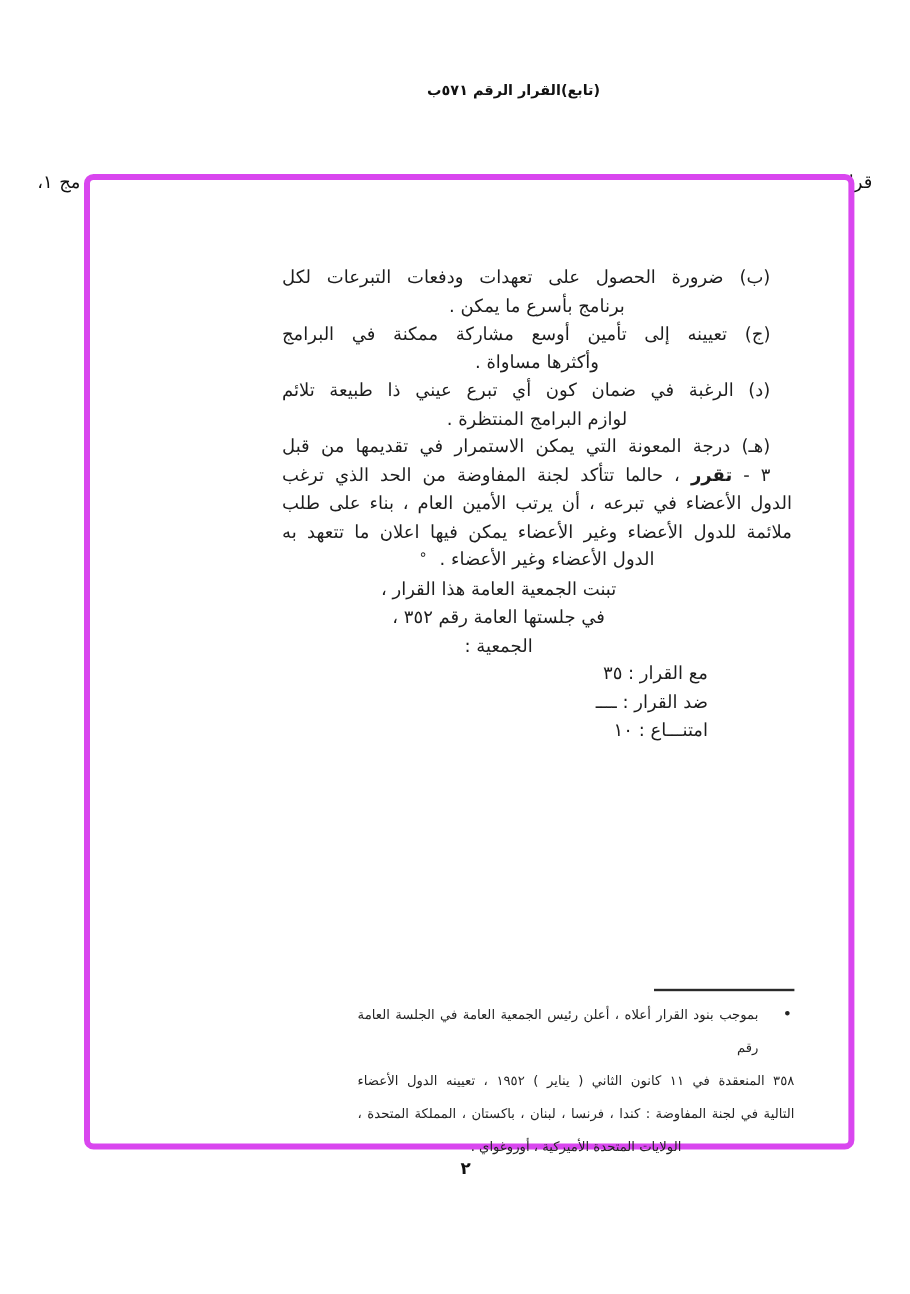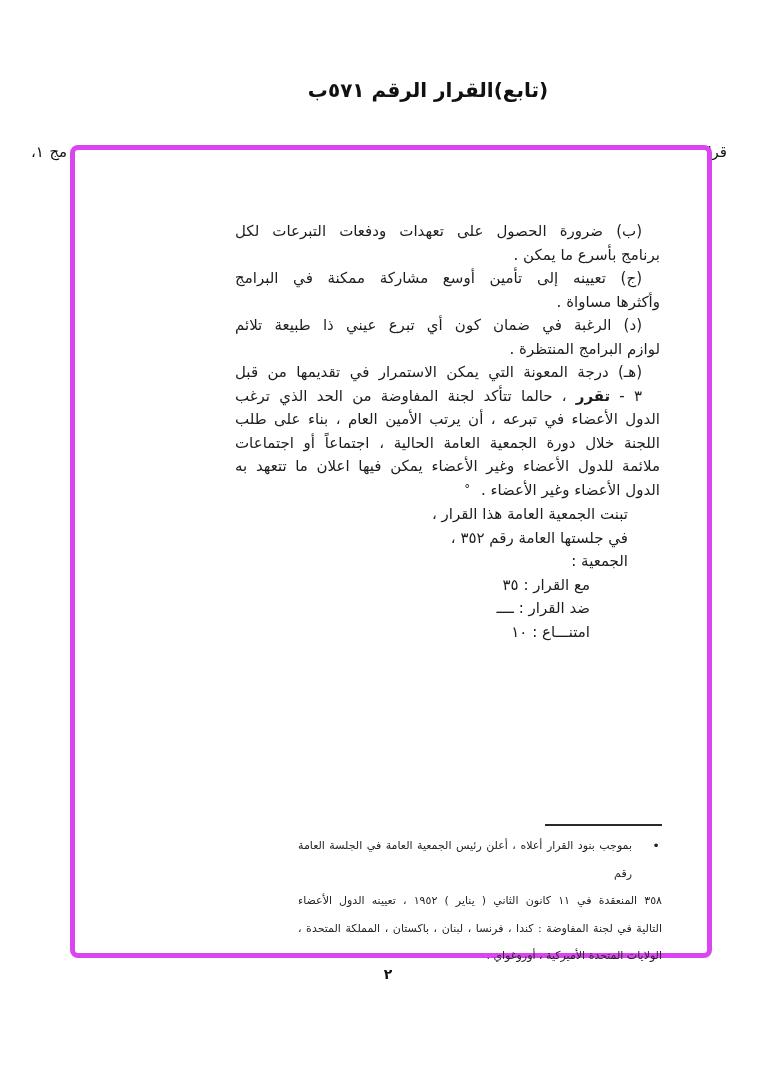--- a/index.html
+++ b/index.html
@@ -1,40 +1,40 @@
 <!DOCTYPE html>
 <html lang="ar"><head>
 <meta charset="utf-8">
 <style>
   html,body { margin:0; padding:0; background:#ffffff; }
   .page {
     position:relative; width:758px; height:1078px; background:#ffffff;
     font-family:"DejaVu Sans", sans-serif; color:#1b1b1b; overflow:hidden;
   }
   .title {
-    position:absolute; top:78px; left:98px; right:0; direction:rtl;
-    text-align:center; font-weight:bold; font-size:20px; color:#111;
+    position:absolute; top:68px; left:98px; right:0; direction:rtl;
+    text-align:center; font-weight:bold; font-size:12px; color:#111;
   }
   .citation {
     position:absolute; top:105px; left:31px; width:696px; height:16px; overflow:hidden;
     direction:rtl; font-weight:normal; font-size:15px; line-height:14px; color:#111;
     text-align:justify; text-align-last:justify;margin-top:40px;
   }
   .frame {
     position:absolute; left:70px; top:145px; width:632px; height:803px;
     border:5px solid #d946ef; border-radius:8px; background:#fff;
   }
   .column {
     position:absolute; top:70px; left:160px; width:425px; direction:rtl;
     font-size:15px; line-height:23.5px; color:#1d1d1d;
   }
   .ln { min-height:23.5px; }
   .jfull { text-align:justify; text-align-last:justify; }
   .jind  { text-align:justify; text-align-last:justify; padding-right:18px; }
-  .cen   { text-align:right; }
+  .cen   { text-align:center; }
   .adoption { transform:translateX(-32px); }
   .votes { margin-right:70px; }
   .votes .ln { text-align:right; white-space:nowrap; }
   .clause-verb { font-weight:bold; }
   .fnref { font-size:12px; margin-right:6px; position:relative; top:-2px; }
   .fn-sep { position:absolute; left:470px; top:674px; width:117px; height:2px; background:#2a2a2a; }
   .footnote {
     position:absolute; top:682px; left:223px; width:364px; direction:rtl;
     font-size:11px; line-height:27.5px; color:#242424;
   }
@@ -64,21 +64,20 @@
       <div class="ln jind">(د) الرغبة في ضمان كون أي تبرع عيني ذا طبيعة تلائم</div>
       <div class="ln cen">لوازم البرامج المنتظرة .</div>
       <div class="ln jind">(هـ) درجة المعونة التي يمكن الاستمرار في تقديمها من قبل</div>
 
       <div class="ln jind">
         <span>٣ -</span>
         <span class="clause-verb">تقرر</span>
         <span>، حالما تتأكد لجنة المفاوضة من الحد الذي ترغب</span>
       </div>
       <div class="ln jfull">الدول الأعضاء في تبرعه ، أن يرتب الأمين العام ، بناء على طلب</div>
-      <div class="ln jfull">اللجنة خلال دورة الجمعية العامة الحالية ، اجتماعاً أو اجتماعات</div>
       <div class="ln jfull">ملائمة للدول الأعضاء وغير الأعضاء يمكن فيها اعلان ما تتعهد به</div>
       <div class="ln cen">
         <span>الدول الأعضاء وغير الأعضاء .</span>
         <span class="fnref">°</span>
       </div>
 
       <div class="adoption">
         <div class="ln cen">تبنت الجمعية العامة هذا القرار ،</div>
         <div class="ln cen">في جلستها العامة رقم ٣٥٢ ،</div>
         <div class="ln cen">الجمعية :</div>

